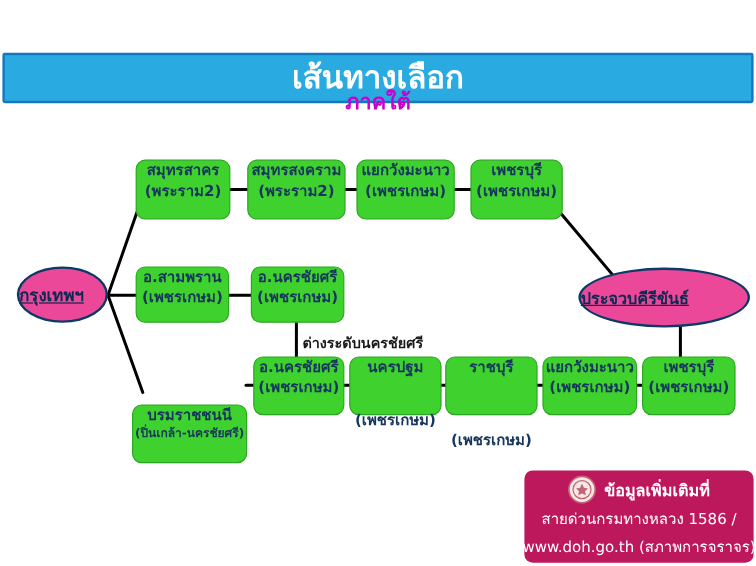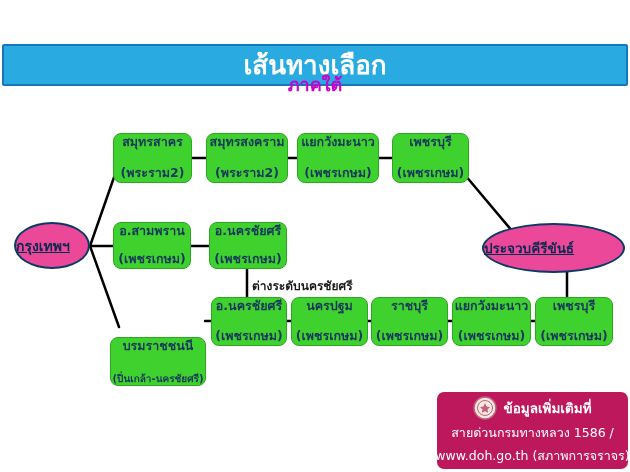--- a/index.html
+++ b/index.html
@@ -17,21 +17,21 @@
   
   .section-title{
     position:absolute;left:0;top:70px;width:630px;text-align:center;
     color:#CC00CC;font-size:18px;font-weight:bold;
   }
   
   svg.wires{position:absolute;left:0;top:0;pointer-events:none;}
   
   .node{
     position:absolute;background:#3FD22E;border:1px solid #2AA81F;border-radius:8px;
-    display:flex;flex-direction:column;align-items:center;justify-content:space-between;
+    display:flex;flex-direction:column;align-items:center;justify-content:flex-start;
     color:#17365D;font-weight:bold;text-align:center;line-height:1.35;
     box-sizing:border-box;white-space:nowrap;
   }
   .node span{display:block;font-size:12.5px;}
   .node.small-sub span.sub{font-size:10px;}
   
   .terminal{
     position:absolute;background:#ec4899;border:2.5px solid #0A3A67;border-radius:50%;
     display:flex;align-items:center;
     color:#0A2A52;font-weight:bold;box-sizing:border-box;white-space:nowrap;text-decoration:underline;
@@ -122,25 +122,25 @@
   <div class="note">ต่างระดับนครชัยศรี</div>
 
   <div class="node small-sub" style="left:110px;top:297px;width:96px;height:49px;margin-top:40px;">
     <span>บรมราชชนนี</span>
     <span class="sub">(ปิ่นเกล้า-นครชัยศรี)</span>
   </div>
   <div class="node" style="left:211px;top:297px;width:76px;height:49px;">
     <span>อ.นครชัยศรี</span>
     <span class="sub">(เพชรเกษม)</span>
   </div>
-  <div class="node" style="left:291px;top:297px;width:77px;height:49px;">
+  <div class="node" style="left:291px;top:297px;width:77px;height:49px;gap:27px;">
     <span>นครปฐม</span>
     <span class="sub">(เพชรเกษม)</span>
   </div>
-  <div class="node" style="left:371px;top:297px;width:77px;height:49px;">
+  <div class="node" style="left:371px;top:297px;width:77px;height:49px;gap:44px;">
     <span>ราชบุรี</span>
     <span class="sub">(เพชรเกษม)</span>
   </div>
   <div class="node" style="left:452px;top:297px;width:79px;height:49px;">
     <span>แยกวังมะนาว</span>
     <span class="sub">(เพชรเกษม)</span>
   </div>
   <div class="node" style="left:535px;top:297px;width:78px;height:49px;">
     <span>เพชรบุรี</span>
     <span class="sub">(เพชรเกษม)</span>

